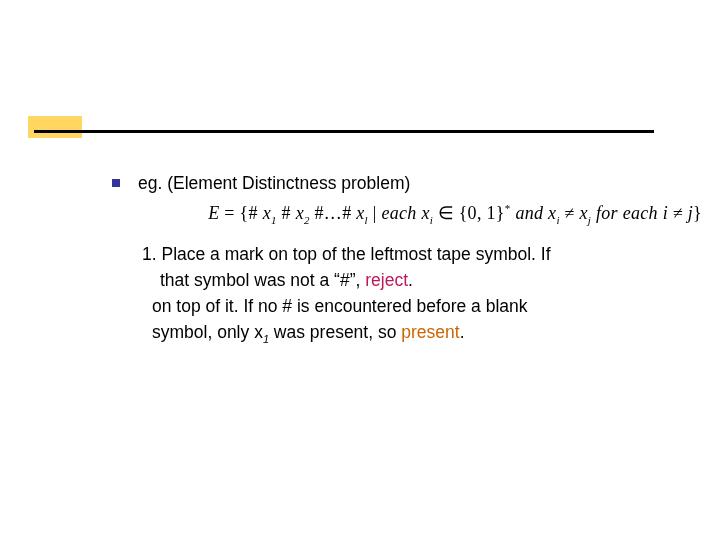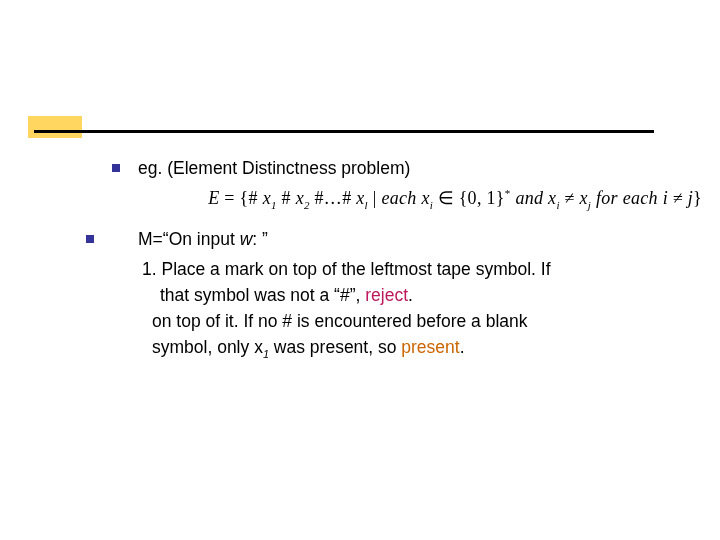--- a/index.html
+++ b/index.html
@@ -31,21 +31,21 @@
     left: 28px;
     top: 116px;
     width: 54px;
     height: 22px;
     background: #ffcc33;
     opacity: 0.78;
   }
   .content {
     position: absolute;
     left: 112px;
-    top: 156px;
+    top: 171px;
     width: 590px;
     font-size: 17.5px;
     line-height: 1.38;
   }
   .row {
     display: flex;
     align-items: flex-start;
     margin-bottom: 6px;
   }
   .bullet {
@@ -114,26 +114,20 @@
 
     <div class="row">
       <div class="bullet"></div>
       <div class="txt">eg. (Element Distinctness problem)</div>
     </div>
 
     <div class="formula">
       <span>E</span><span class="up"> = </span><span class="up">{#&nbsp;</span><span>x</span><span class="sub">1</span><span class="up"> #&nbsp;</span><span>x</span><span class="sub">2</span><span class="up"> #…#&nbsp;</span><span>x</span><span class="sub">l</span><span class="up"> | </span><span>each </span><span>x</span><span class="sub">i</span><span class="up"> ∈ </span><span class="up">{0, 1}</span><span class="sup">*</span><span> and </span><span>x</span><span class="sub">i</span><span class="up"> ≠ </span><span>x</span><span class="sub">j</span><span> for each </span><span>i ≠ j</span><span class="up">}</span>
     </div>
 
-    <div class="row">
-      <div class="bullet outdent"></div>
-      <div class="txt">
-        <span>M=“On input </span><span class="ital">w</span><span>: ”</span>
-      </div>
-    </div>
 
     <div class="steps">
       <div class="line">1. Place a mark on top of the leftmost tape symbol. If</div>
       <div class="line indent2">
         <span>that symbol was not a “#”, </span><span class="reject">reject</span><span>.</span>
       </div>
       <div class="line indent1">on top of it. If no # is encountered before a blank</div>
       <div class="line indent1">
         <span>symbol, only </span><span>x</span><span class="sub">1</span><span> was present, so </span><span class="accept">present</span><span>.</span>
       </div>

